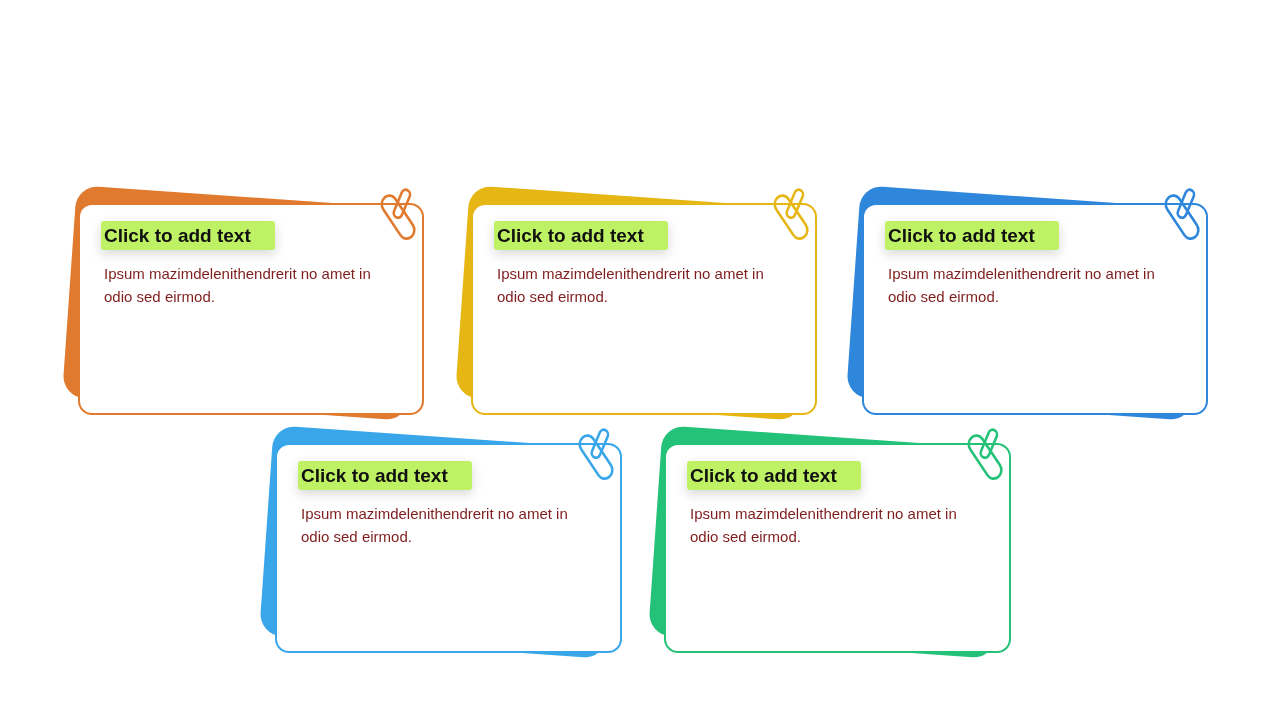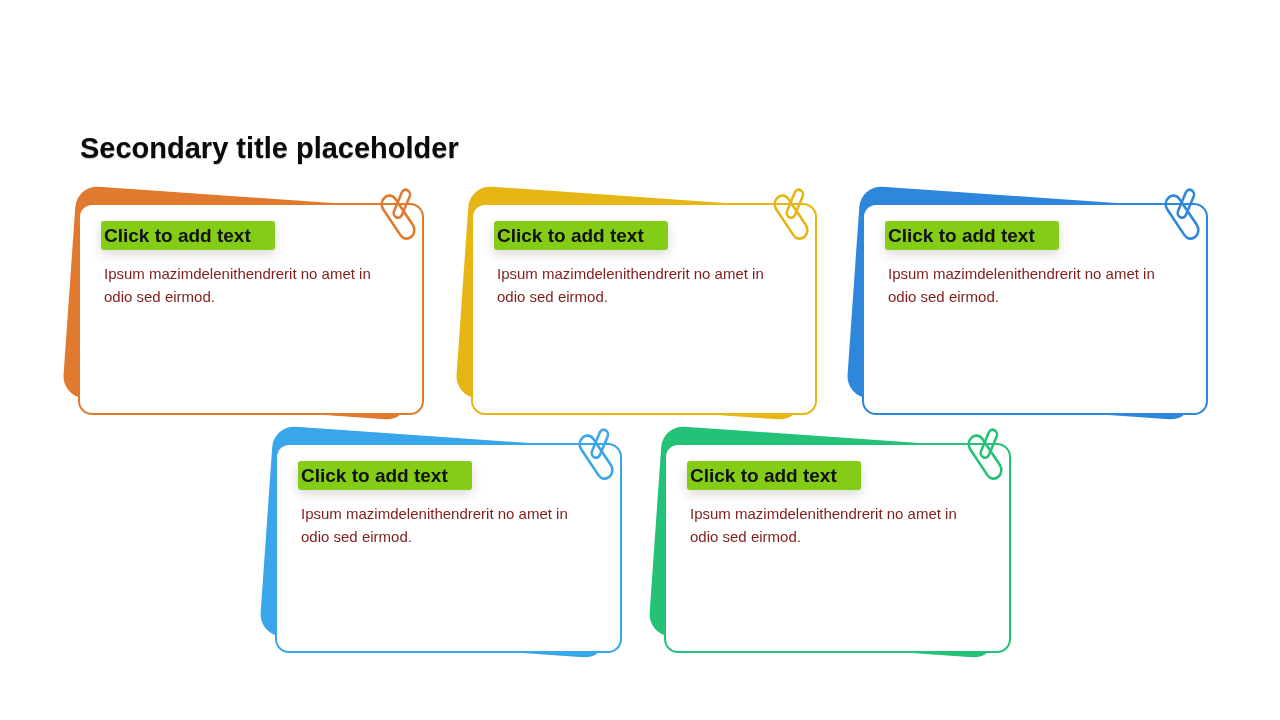--- a/index.html
+++ b/index.html
@@ -23,40 +23,39 @@
     background:var(--c);border-radius:22px;transform:rotate(4deg);z-index:0;
   }
   .card-front{
     position:absolute;inset:0;background:#ffffff;
     border:2px solid var(--c);border-radius:14px;z-index:1;
     padding:16px 24px;box-sizing:border-box;
   }
   .card-heading{
     display:inline-block;margin:0;
     font-size:19px;font-weight:700;color:#101010;line-height:23px;
-    background:#84cc16;border-radius:3px;
+    background:#bef264;border-radius:3px;
     padding:3px 24px 3px 3px;margin-left:-3px;
     box-shadow:0 4px 12px rgba(0,0,0,0.16);
   }
   .card-body{
     margin:12px 0 0 0;max-width:292px;
     font-size:15px;line-height:23px;color:#7f1d1d;
   }
   .clip{
     position:absolute;top:-16px;right:2px;width:46px;height:56px;z-index:2;
   }
   .clip rect{
     fill:none;stroke:var(--c);stroke-width:2.6;
   }
 </style>
 </head>
 <body>
 
 <div class="slide">
-  <h1 class="slide-title">Secondary title placeholder</h1>
 
   <div class="card c1" style="--c: #E07A2E;">
     <div class="card-back"></div>
     <div class="card-front">
       <h2 class="card-heading">Click to add text</h2>
       <p class="card-body">Ipsum mazimdelenithendrerit no amet in odio sed eirmod.</p>
     </div>
     <svg class="clip" viewBox="0 0 48 52" preserveAspectRatio="none">
       <rect x="-23" y="-8" width="46" height="16" rx="8" transform="translate(23 28) rotate(53.1)"></rect>
       <rect x="-13.9" y="-4.5" width="27.8" height="9" rx="4.5" transform="translate(27 15.5) rotate(-64.8)"></rect>

